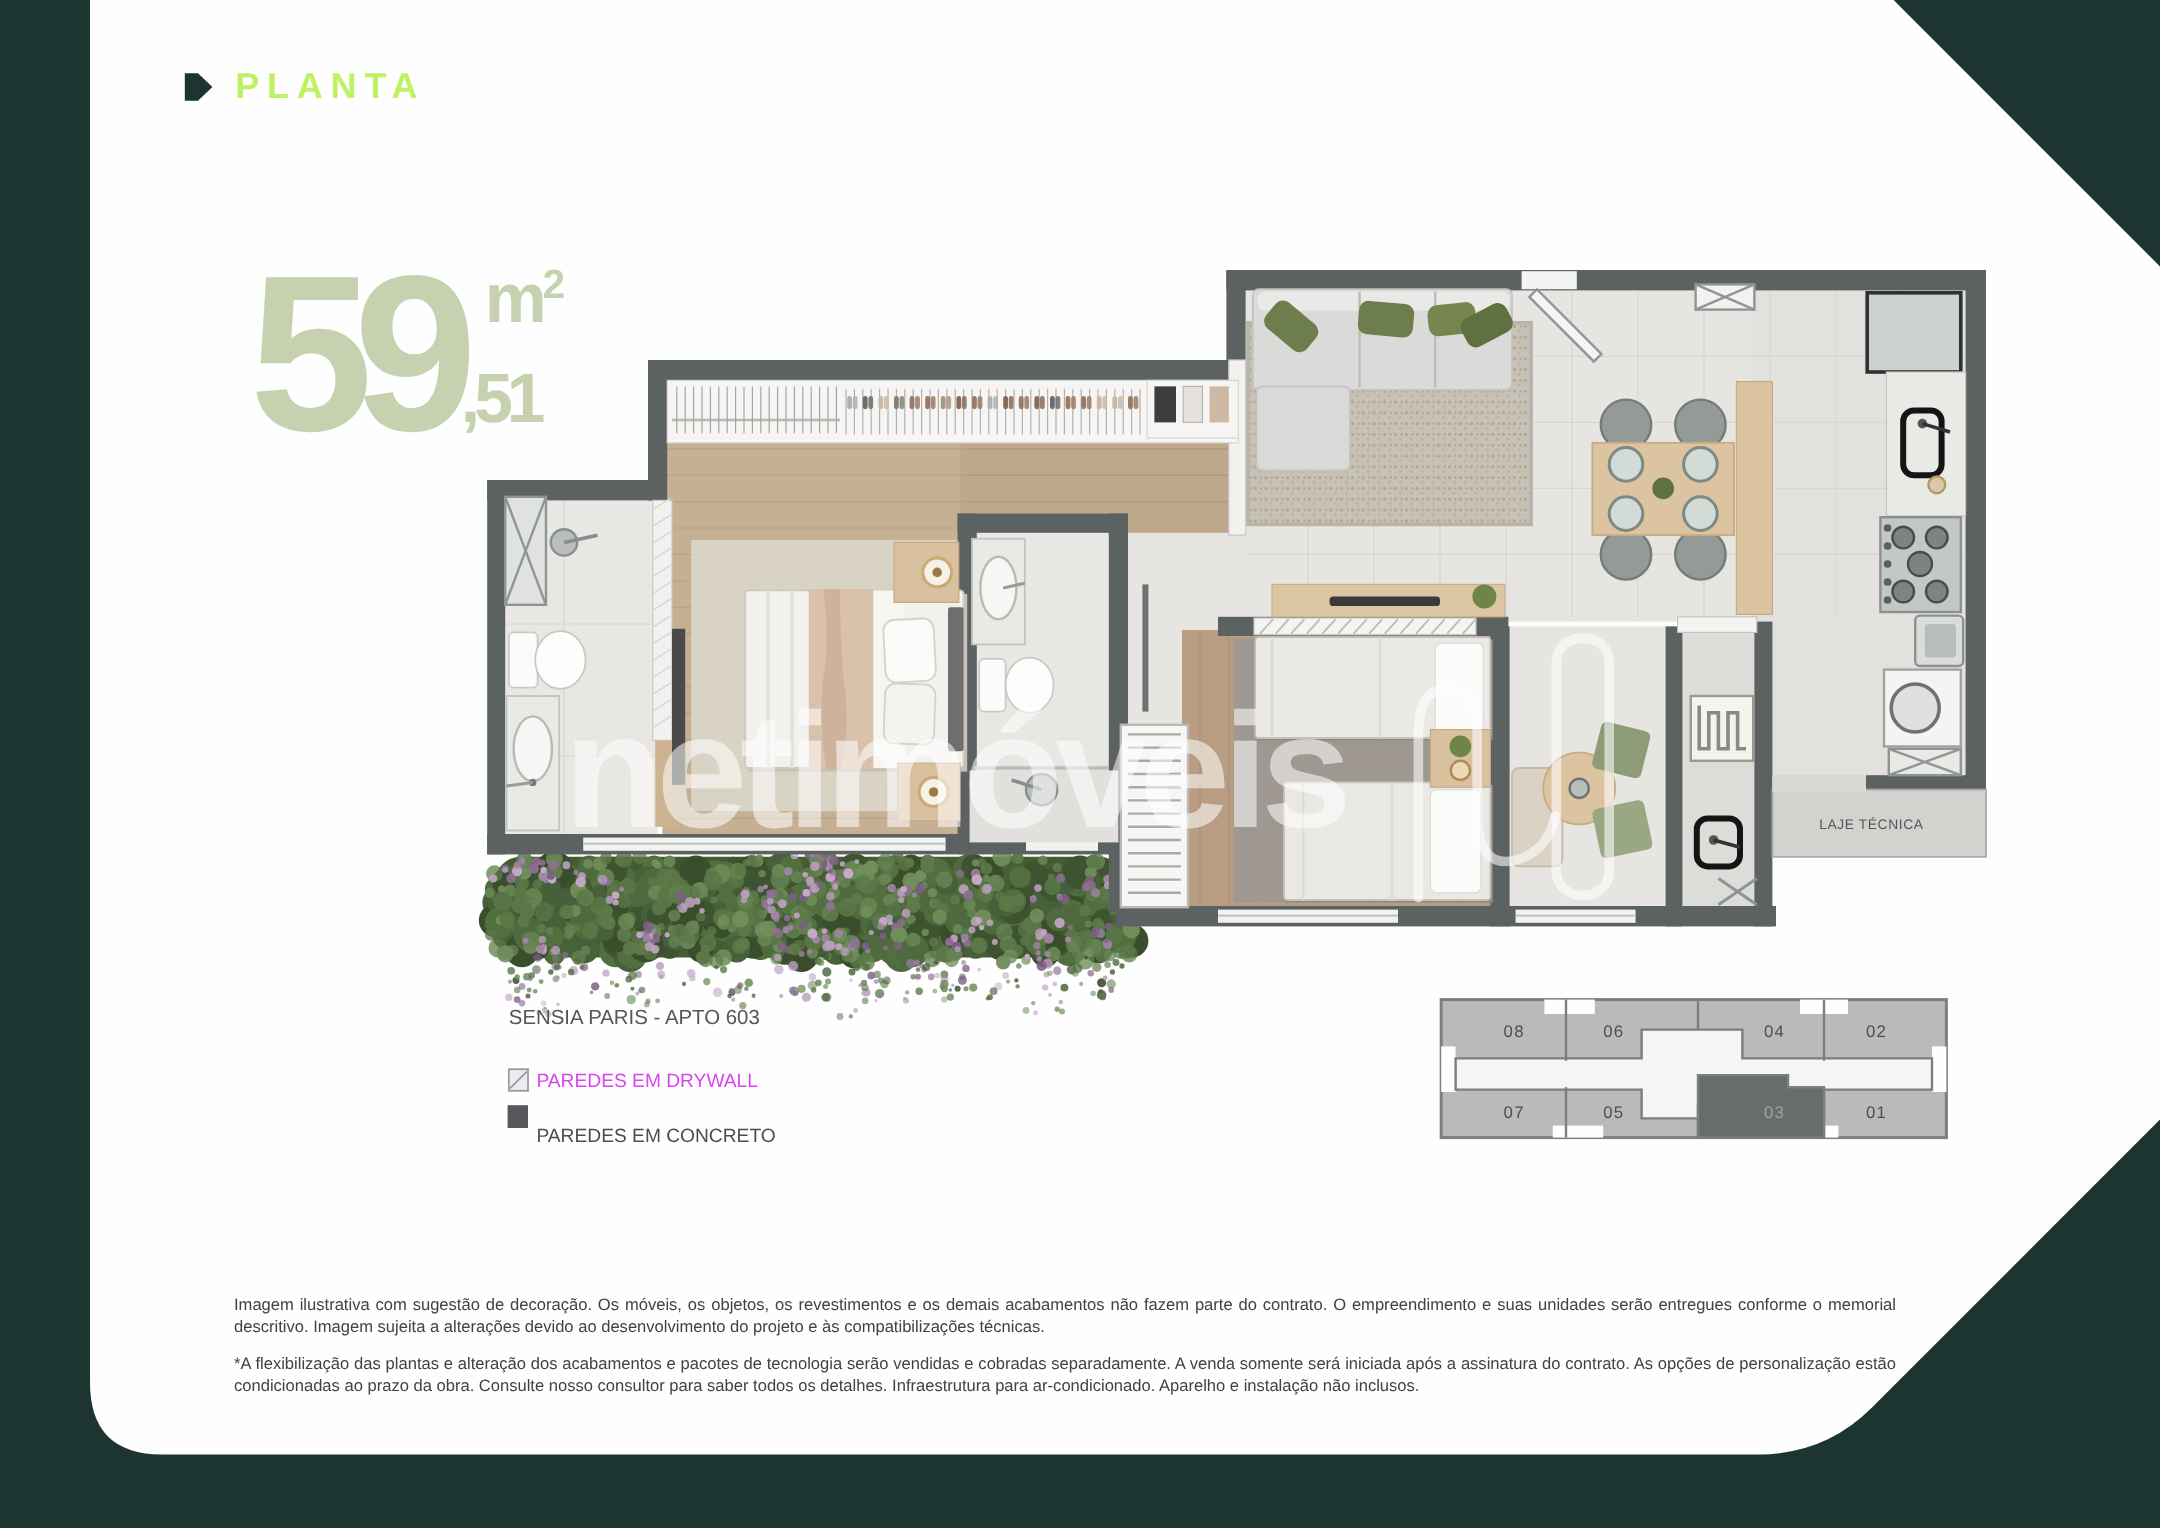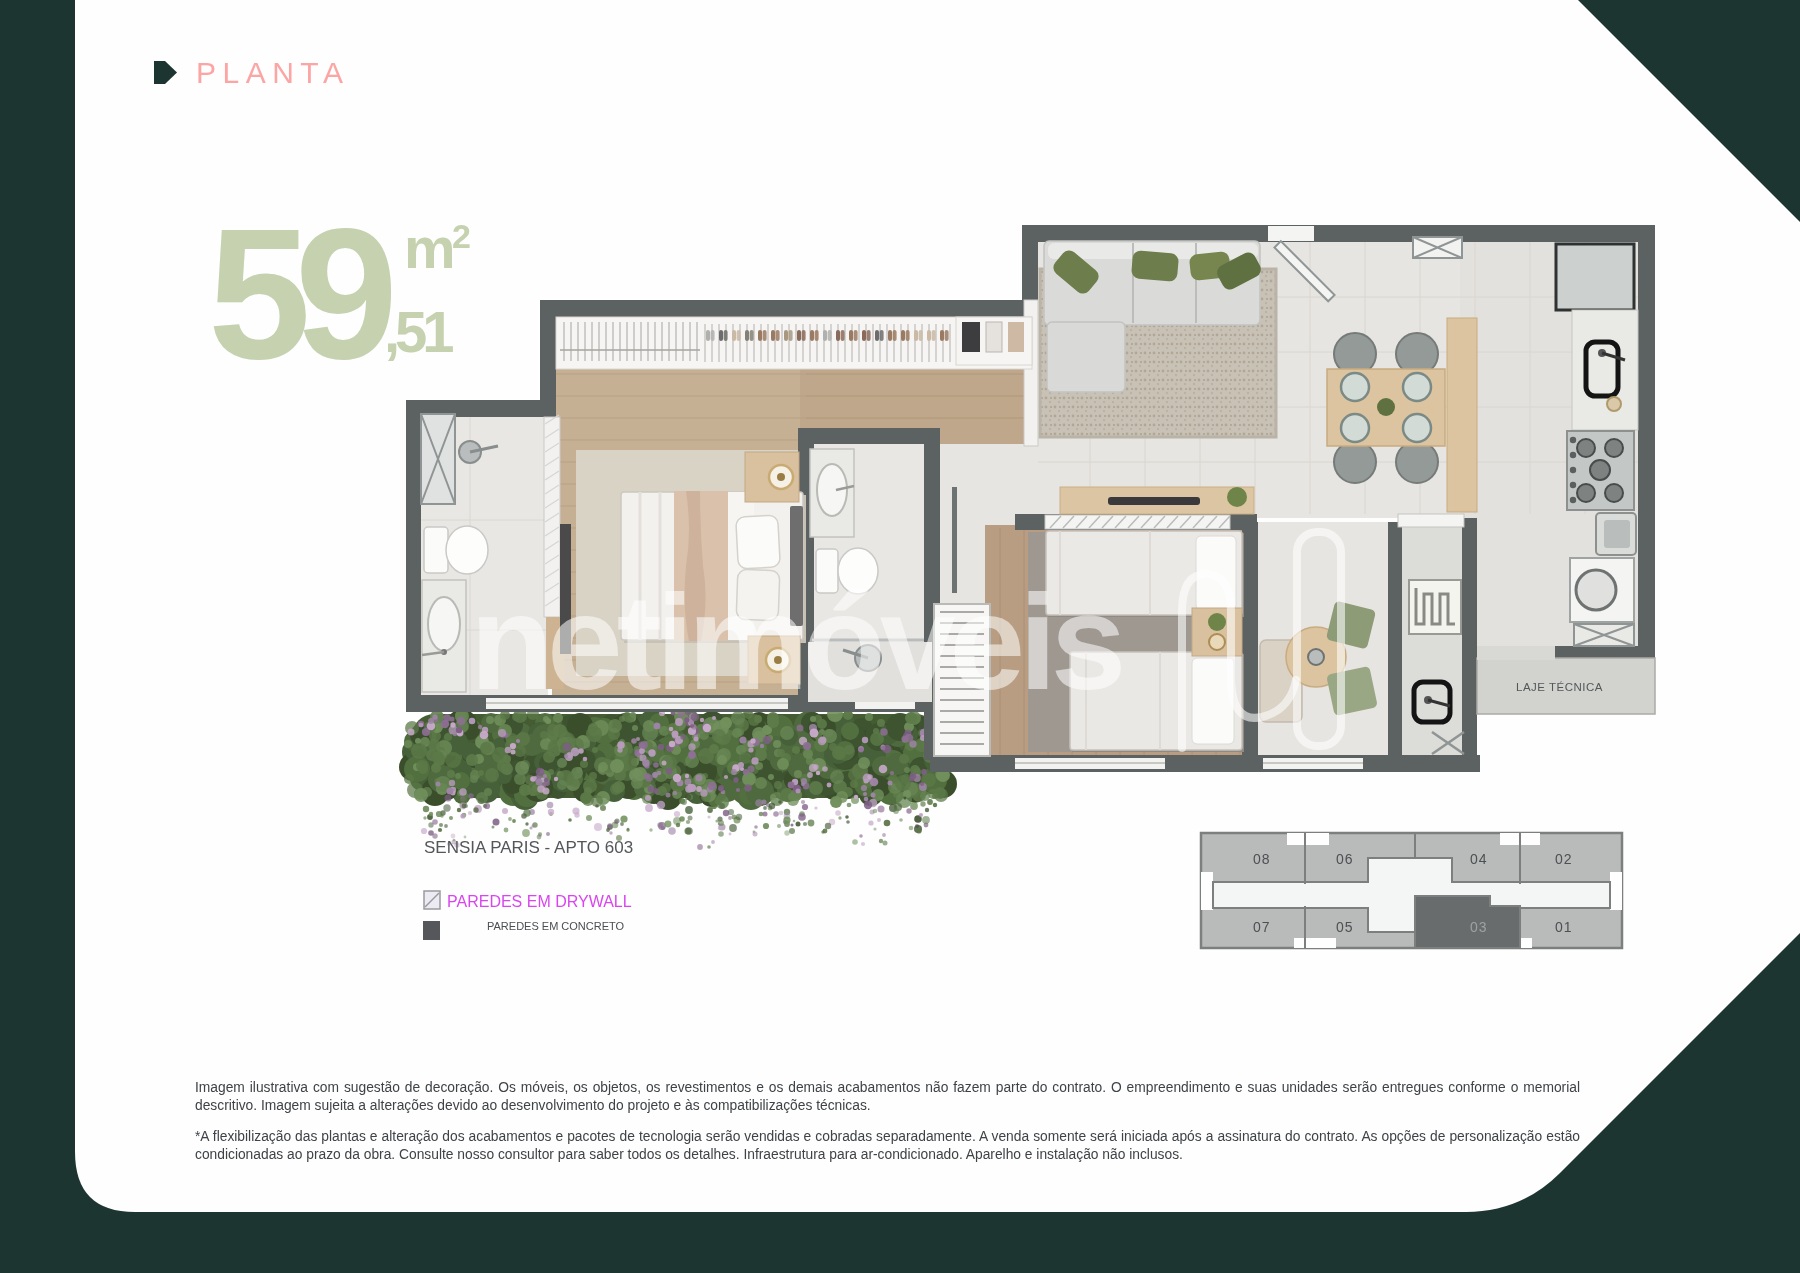--- a/index.html
+++ b/index.html
@@ -9,21 +9,21 @@
 <div id="page">
 
 <svg class="abs" style="left:0;top:0" width="1800" height="1273" viewBox="0 0 1800 1273">
   <path d="M75,0 H1578 L1800,222 V933 L1560,1173 Q1521,1212 1466,1212 H135 Q75,1212 75,1152 Z" fill="#fdfefd"></path>
 </svg>
 
 <svg class="abs" style="left:150px;top:58px" width="40" height="30" viewBox="0 0 40 30">
   <path d="M4,3 H15 L27,14.5 L15,26 H4 Z" fill="#1d3531"></path>
 </svg>
 
-<div class="abs" style="left:196px;top:56px;font-size:30px;font-weight:normal;letter-spacing:6.5px;color:#fca5a5;">PLANTA</div>
+<div class="abs" style="left:196px;top:56px;font-size:30px;font-weight:bold;letter-spacing:6.5px;color:#bef264;">PLANTA</div>
 
 <svg class="abs" style="left:0;top:0" width="1800" height="1273" viewBox="0 0 1800 1273">
  <g fill="#c5d1af" font-family="Liberation Sans,sans-serif" font-weight="bold">
   <text x="208" y="358" font-size="185" letter-spacing="-16">59</text>
   <text x="404" y="268" font-size="58" letter-spacing="-2">m</text>
   <text x="452" y="248" font-size="34">2</text>
   <text x="384" y="352" font-size="58" letter-spacing="-5">,51</text>
  </g>
 </svg>
 
@@ -1532,21 +1532,21 @@
 
 <svg class="abs" style="left:423px;top:890px" width="18" height="20" viewBox="0 0 18 20">
   <rect x="1" y="1" width="16" height="18" fill="#eceaf2" stroke="#9a9a9e" stroke-width="1.5"></rect>
   <line x1="2" y1="17" x2="16" y2="3" stroke="#9a9a9e" stroke-width="1.5"></line>
 </svg>
 
 <div class="abs" style="left:447px;top:893px;font-size:16px;color:#d946ef;">PAREDES EM DRYWALL</div>
 
 <div class="abs" style="left:423px;top:921px;width:17px;height:19px;background:#55575a;"></div>
 
-<div class="abs" style="left:447px;top:920px;font-size:11px;color:#4b4e52;margin-left:40px;">PAREDES EM CONCRETO</div>
+<div class="abs" style="left:447px;top:939px;font-size:16px;color:#4b4e52;">PAREDES EM CONCRETO</div>
 
 <svg class="abs" style="left:0;top:0" width="1800" height="1273" viewBox="0 0 1800 1273">
 
 <g stroke="#7c7f7e" stroke-width="2.5">
 <rect x="1201" y="833" width="421" height="115" fill="#b9bbba"></rect>
 <rect x="1287" y="833" width="42" height="12" fill="#fdfefd" stroke="none"></rect>
 <rect x="1500" y="833" width="40" height="12" fill="#fdfefd" stroke="none"></rect>
 <rect x="1201" y="872" width="12" height="38" fill="#fdfefd" stroke="none"></rect>
 <rect x="1610" y="872" width="12" height="38" fill="#fdfefd" stroke="none"></rect>
 <rect x="1294" y="938" width="42" height="10" fill="#fdfefd" stroke="none"></rect>

